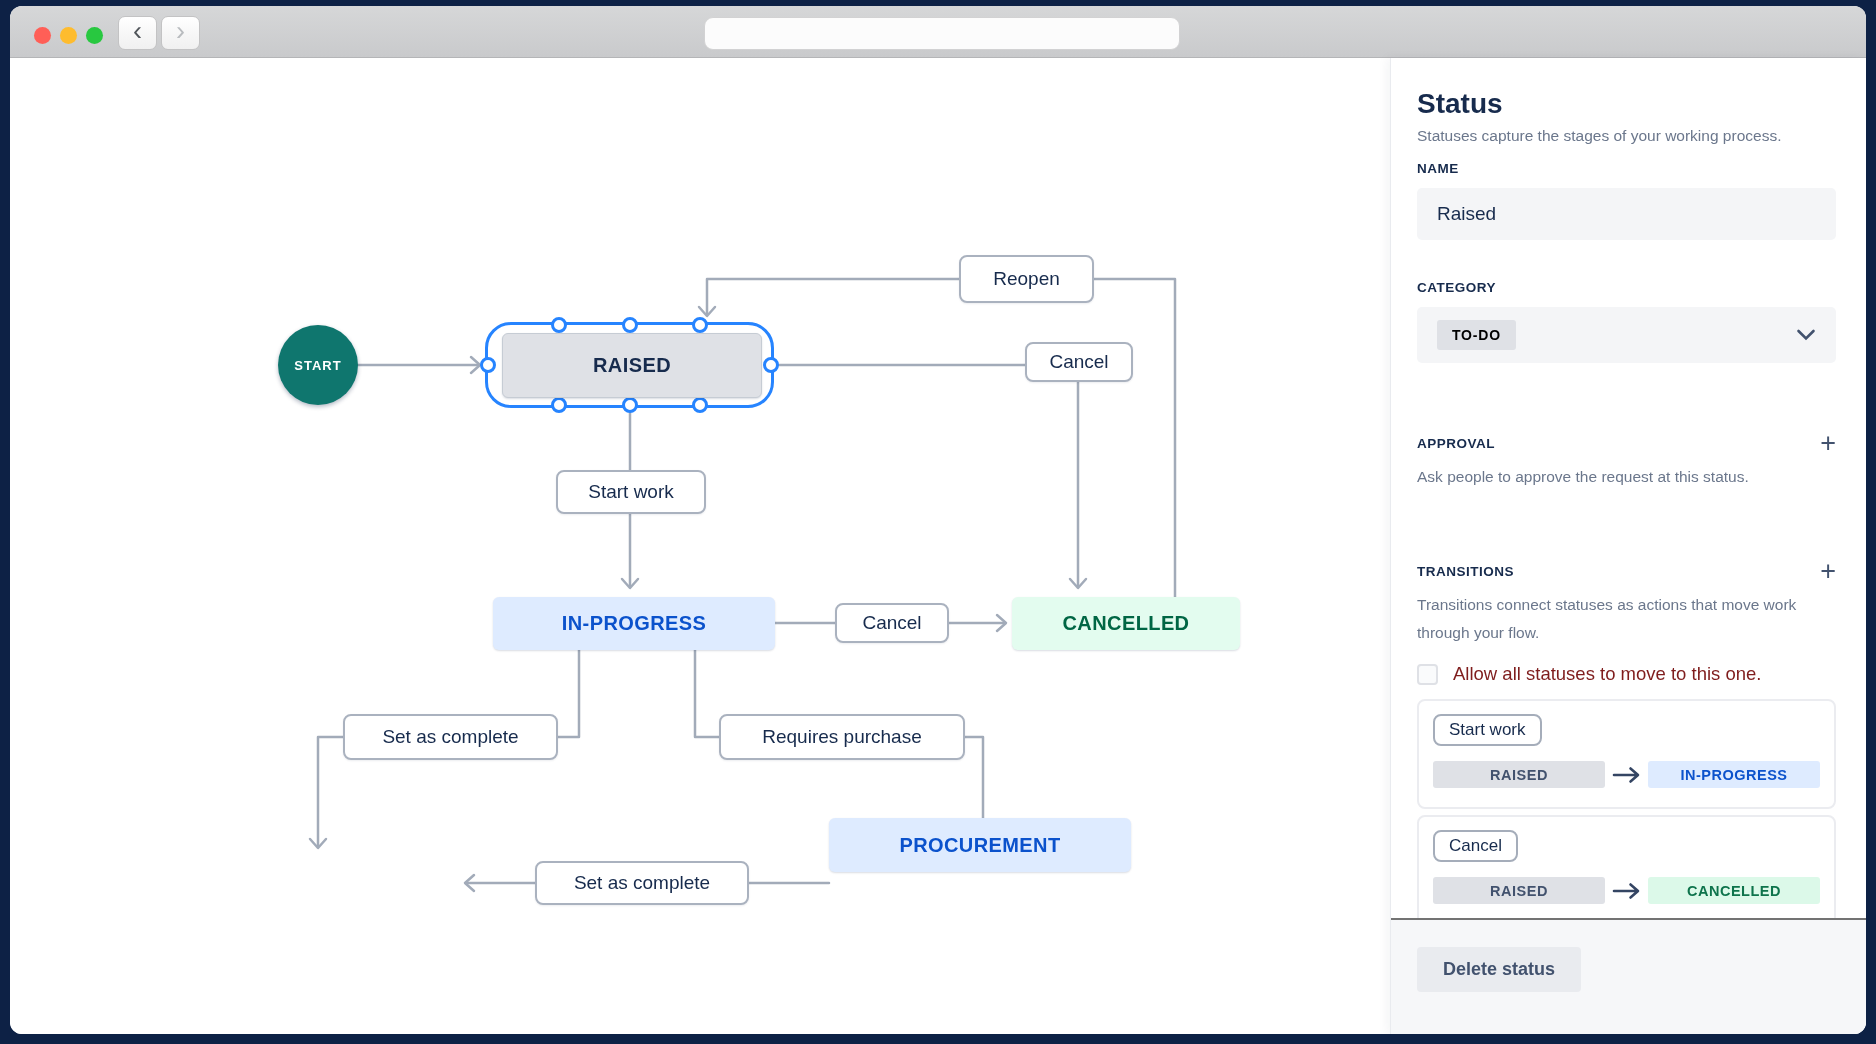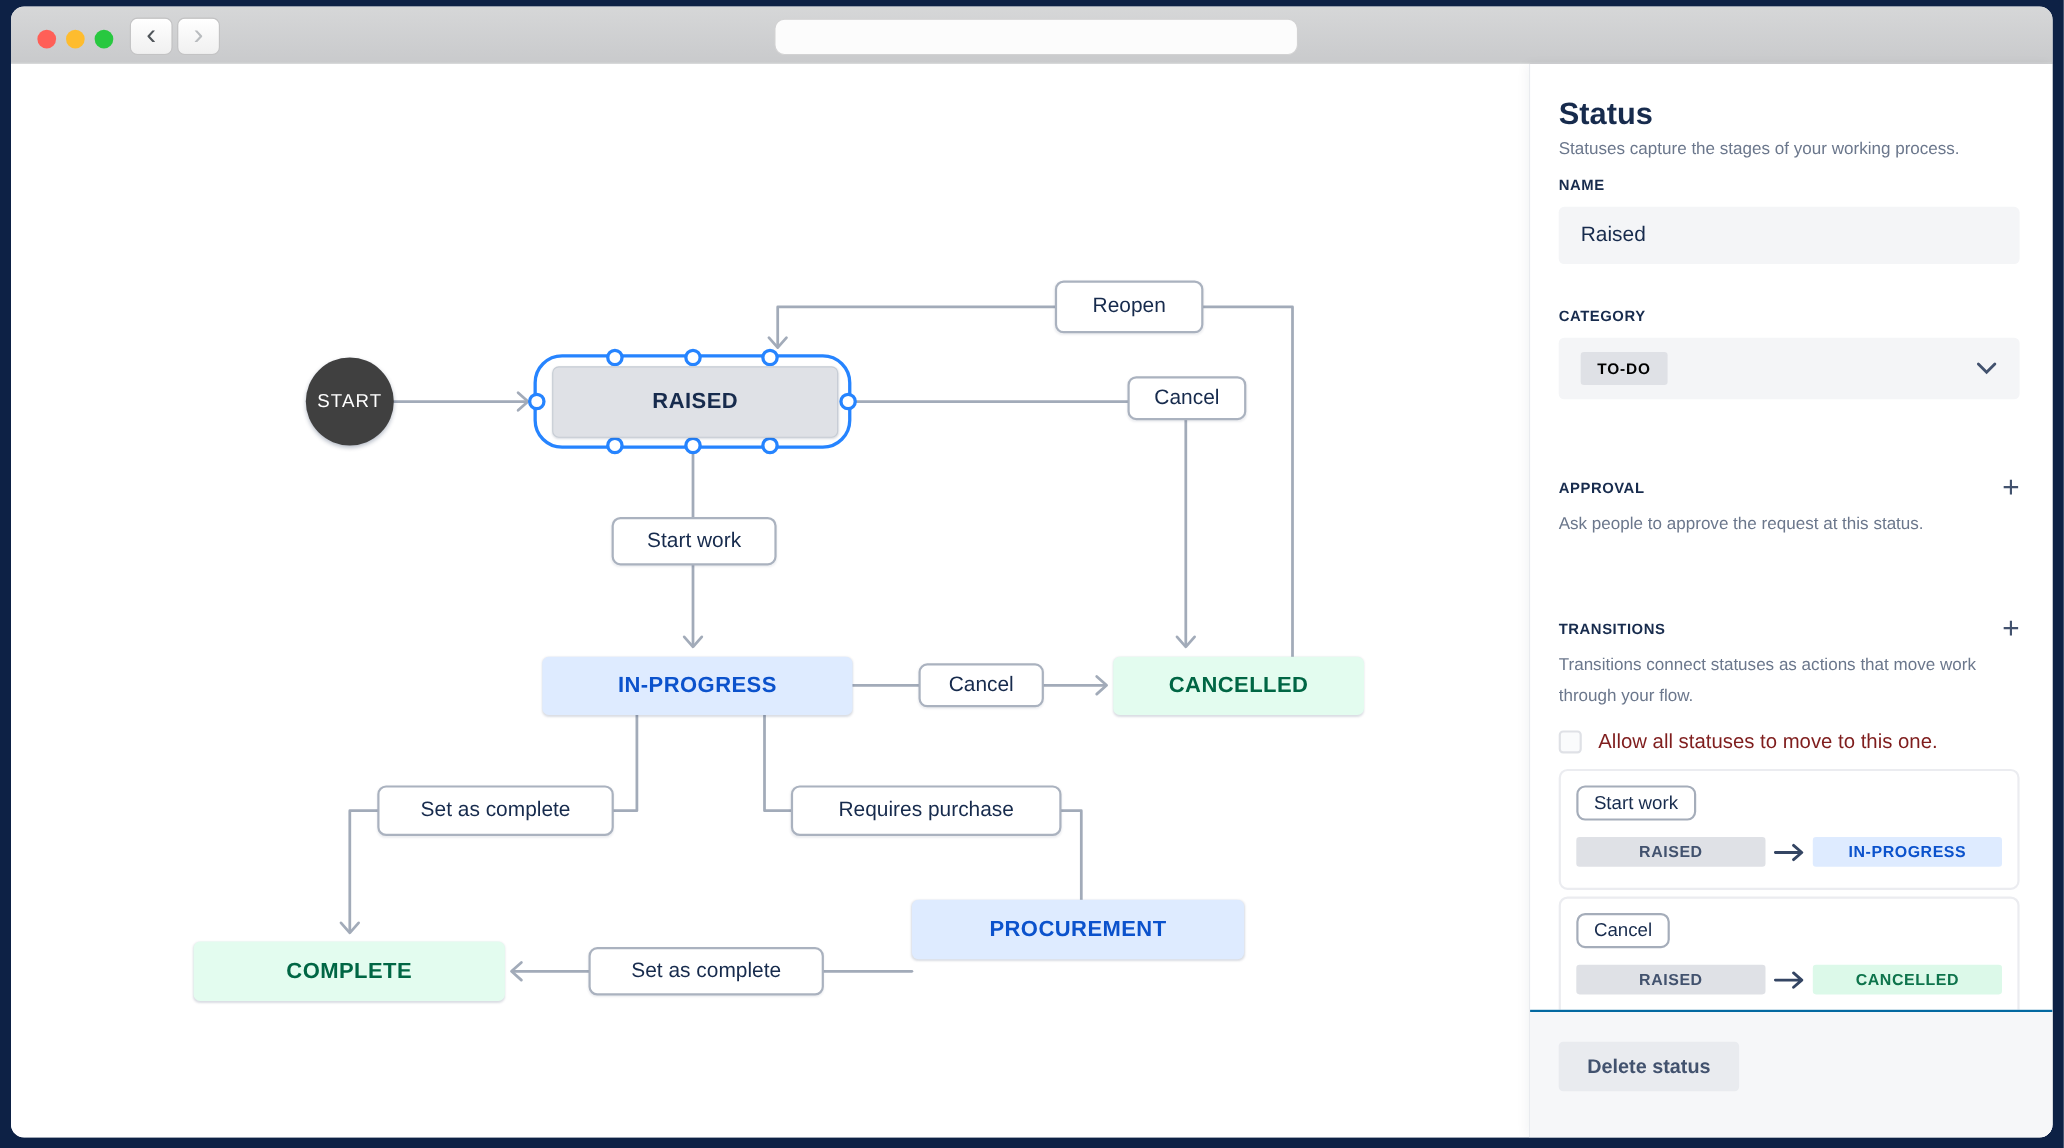--- a/index.html
+++ b/index.html
@@ -53,21 +53,21 @@
   .more-btn { position:absolute; left:1286px; top:24px; width:56px; height:44px;
               display:flex; align-items:center; justify-content:center;
               font-size:17px; letter-spacing:2px; color:#344563; background:none; border:none; }
   .toolbar-divider { position:absolute; left:50px; top:149px; width:1280px; height:1px; background:#e2e4e9; }
 
   
   .canvas { position:absolute; left:0; top:52px; width:1380px; height:976px; background:#fff; }
   .canvas svg.wires { position:absolute; left:0; top:0; }
 
   .start-circle { position:absolute; left:268px; top:267px; width:80px; height:80px; border-radius:50%;
-                  background:#404040; color:#fff; font-size:17px; font-weight:normal; letter-spacing:1px;
+                  background:#0f766e; color:#fff; font-size:13px; font-weight:bold; letter-spacing:1px;
                   display:flex; align-items:center; justify-content:center;
                   box-shadow:0 2px 4px rgba(9,30,66,.3); }
 
   .node { position:absolute; display:flex; align-items:center; justify-content:center;
           border-radius:6px; font-weight:bold; font-size:20px; letter-spacing:.4px;
           box-shadow:0 1px 2px rgba(9,30,66,.15); }
   .node.gray  { background:#dfe1e6; color:#172b4d; border:1px solid #c6ccd4; }
   .node.blue  { background:#deebff; color:#0b52cc; }
   .node.green { background:#e3fcef; color:#006644; }
 
@@ -118,21 +118,21 @@
   .tchip { display:inline-block; border:2px solid #a5adba; border-radius:8px; padding:4px 14px;
            font-size:17px; color:#172b4d; background:#fff; }
   .pill-row { margin-top:15px; display:flex; align-items:center; }
   .pill { width:172px; height:27px; border-radius:3px; display:flex; align-items:center;
           justify-content:center; font-size:14.5px; font-weight:bold; letter-spacing:.5px; }
   .pill.gray  { background:#dfe1e6; color:#42526e; }
   .pill.blue  { background:#deebff; color:#0b52cc; }
   .pill.green { background:#dcf9e9; color:#0e744c; }
   .pill-arrow { flex:1; display:flex; align-items:center; justify-content:center; }
 
-  .panel-footer { flex:none; height:116px; background:#f6f7f9; border-top:2px solid #0369a1;
+  .panel-footer { flex:none; height:116px; background:#f6f7f9; border-top:2px solid #737373;
                   padding:27px 0 16px 26px; }
   .delete-btn { width:164px; height:45px; background:#e9ebef; border:none; border-radius:4px;
                 font-size:18px; font-weight:600; color:#42526e; }
 </style>
 </head>
 <body>
 
 <div class="screen">
   <div class="window">
 
@@ -234,21 +234,20 @@
         <div class="handle" style="left:0;top:50%"></div>
         <div class="handle" style="left:100%;top:50%"></div>
         <div class="handle" style="left:25%;top:100%"></div>
         <div class="handle" style="left:50%;top:100%"></div>
         <div class="handle" style="left:75%;top:100%"></div>
       </div>
       <div class="node gray" style="left:492px;top:275px;width:260px;height:65px">RAISED</div>
 
       <div class="node blue" style="left:483px;top:539px;width:282px;height:53px">IN-PROGRESS</div>
       <div class="node green" style="left:1002px;top:539px;width:228px;height:53px">CANCELLED</div>
-      <div class="node green" style="left:166px;top:798px;width:283px;height:54px">COMPLETE</div>
       <div class="node blue" style="left:819px;top:760px;width:302px;height:54px">PROCUREMENT</div>
     </div>
 
     <aside class="panel">
       <div class="panel-scroll">
         <h1>Status</h1>
         <div class="subtitle">Statuses capture the stages of your working process.</div>
 
         <div class="field-label name-label">NAME</div>
         <input class="name-input" type="text" value="Raised" style="">

